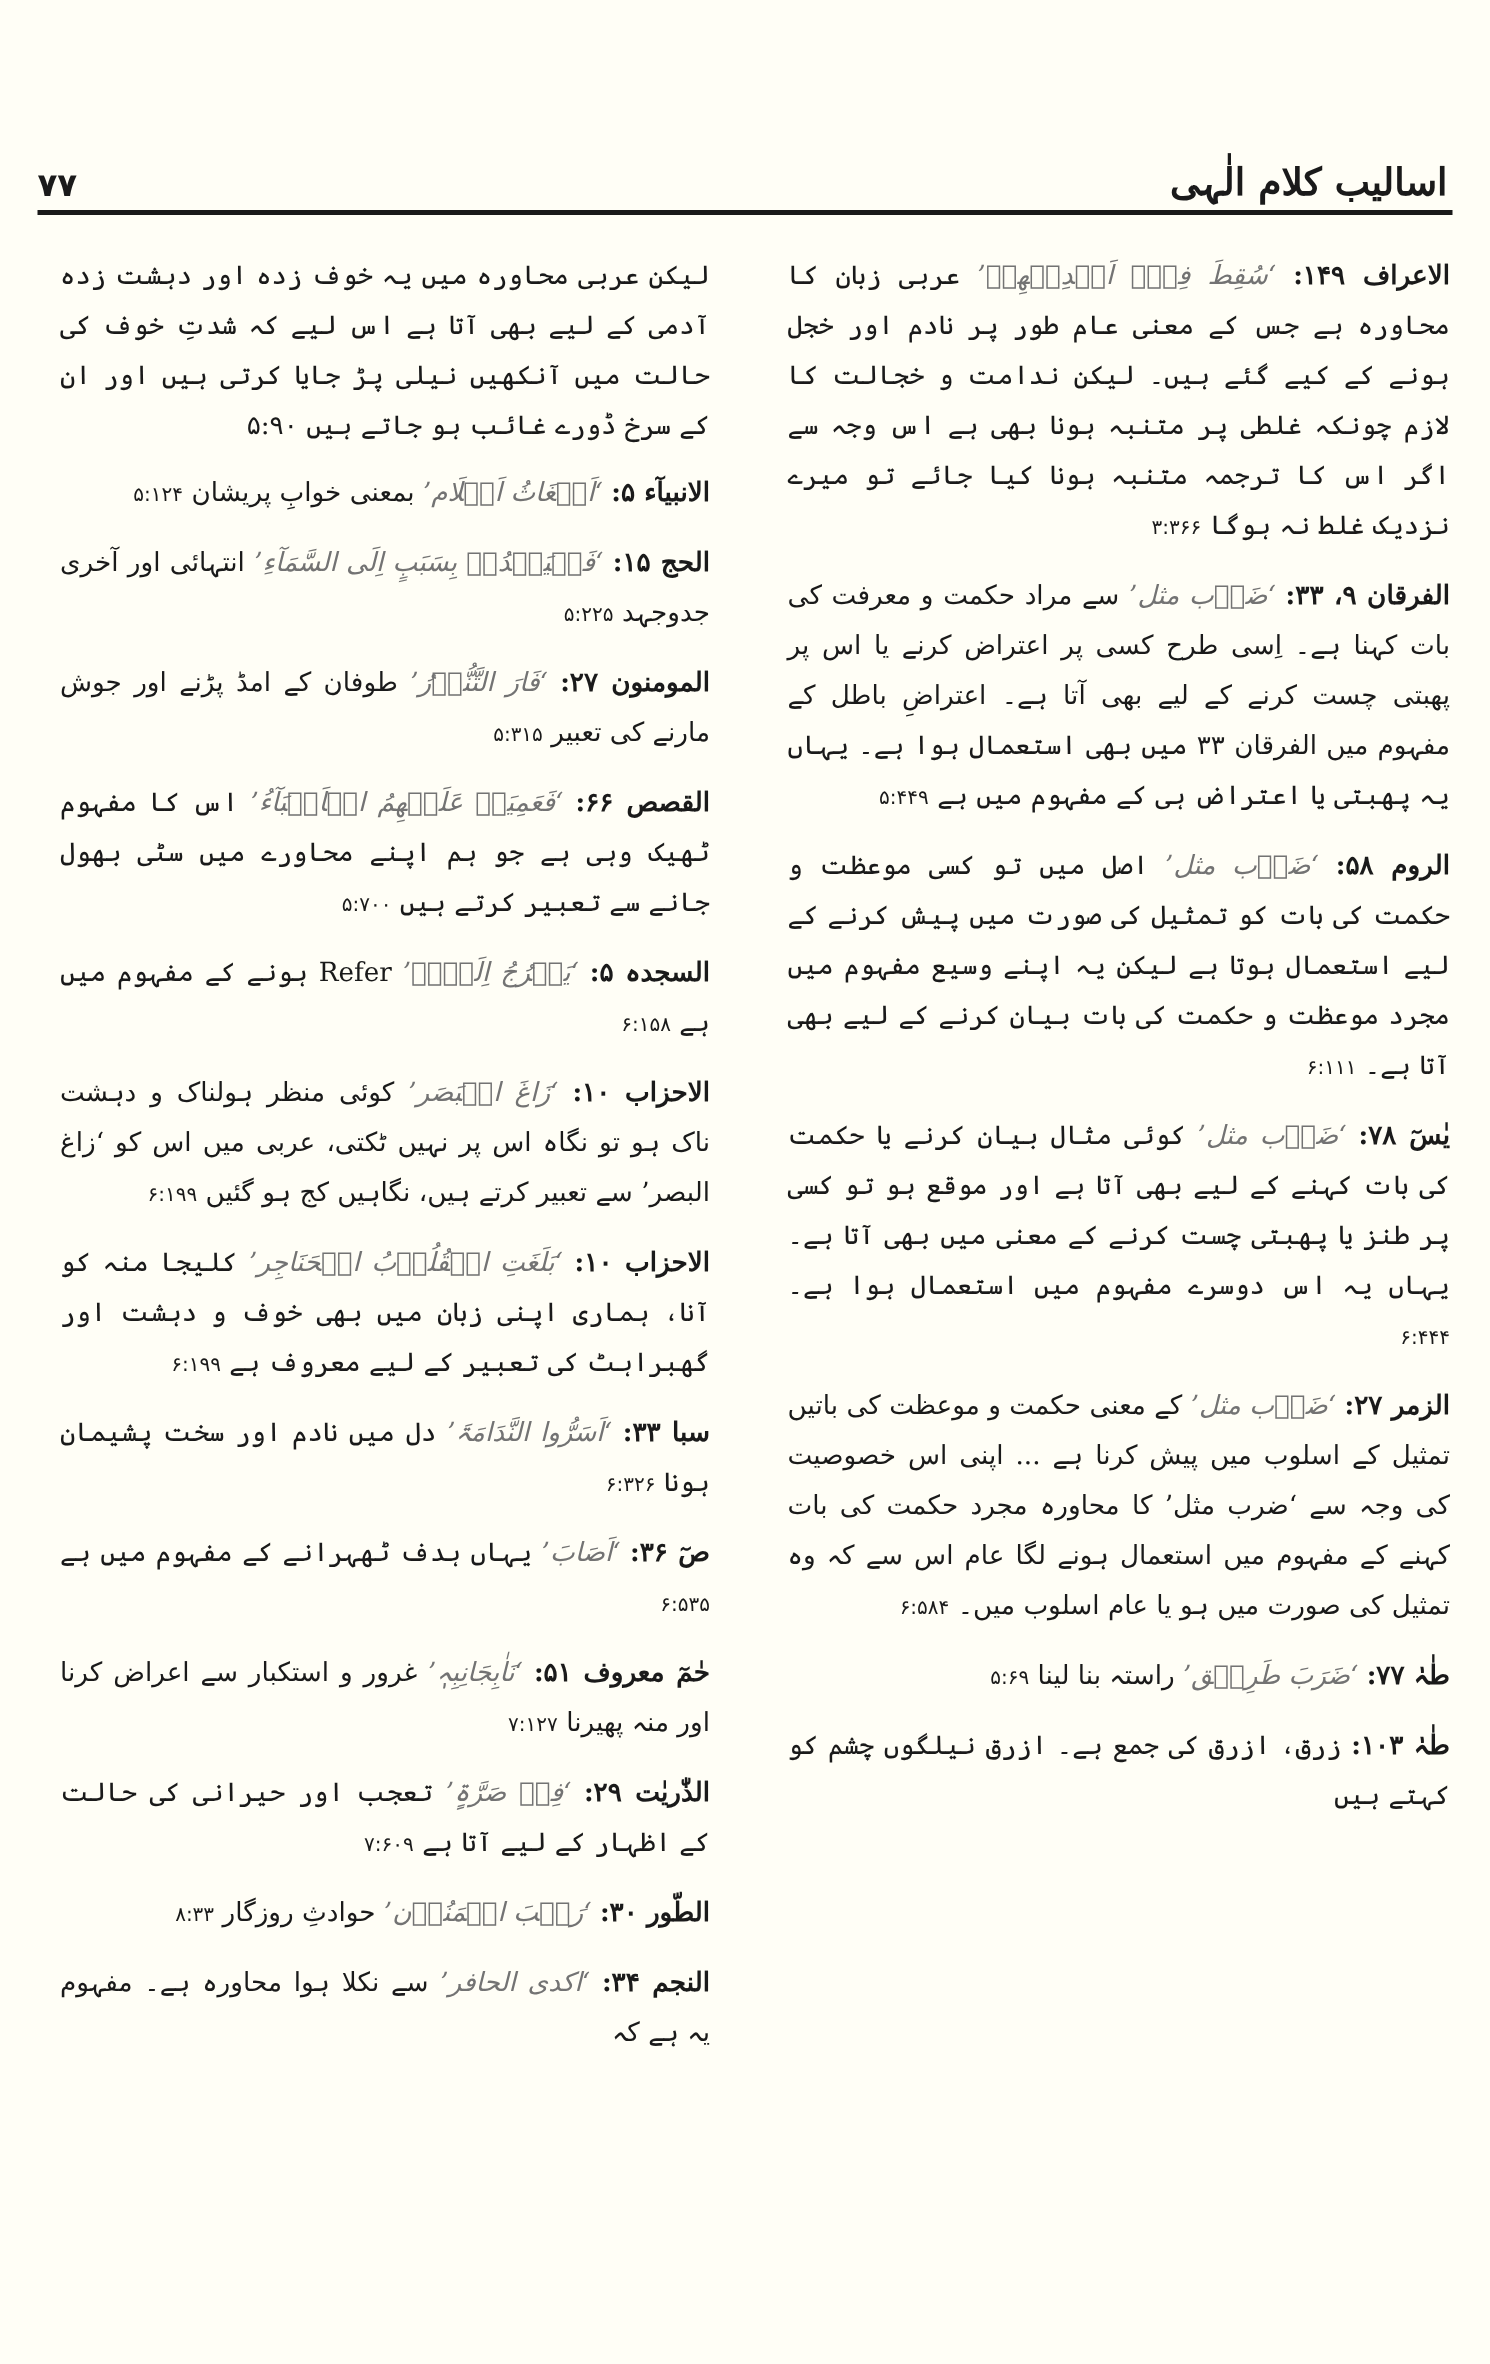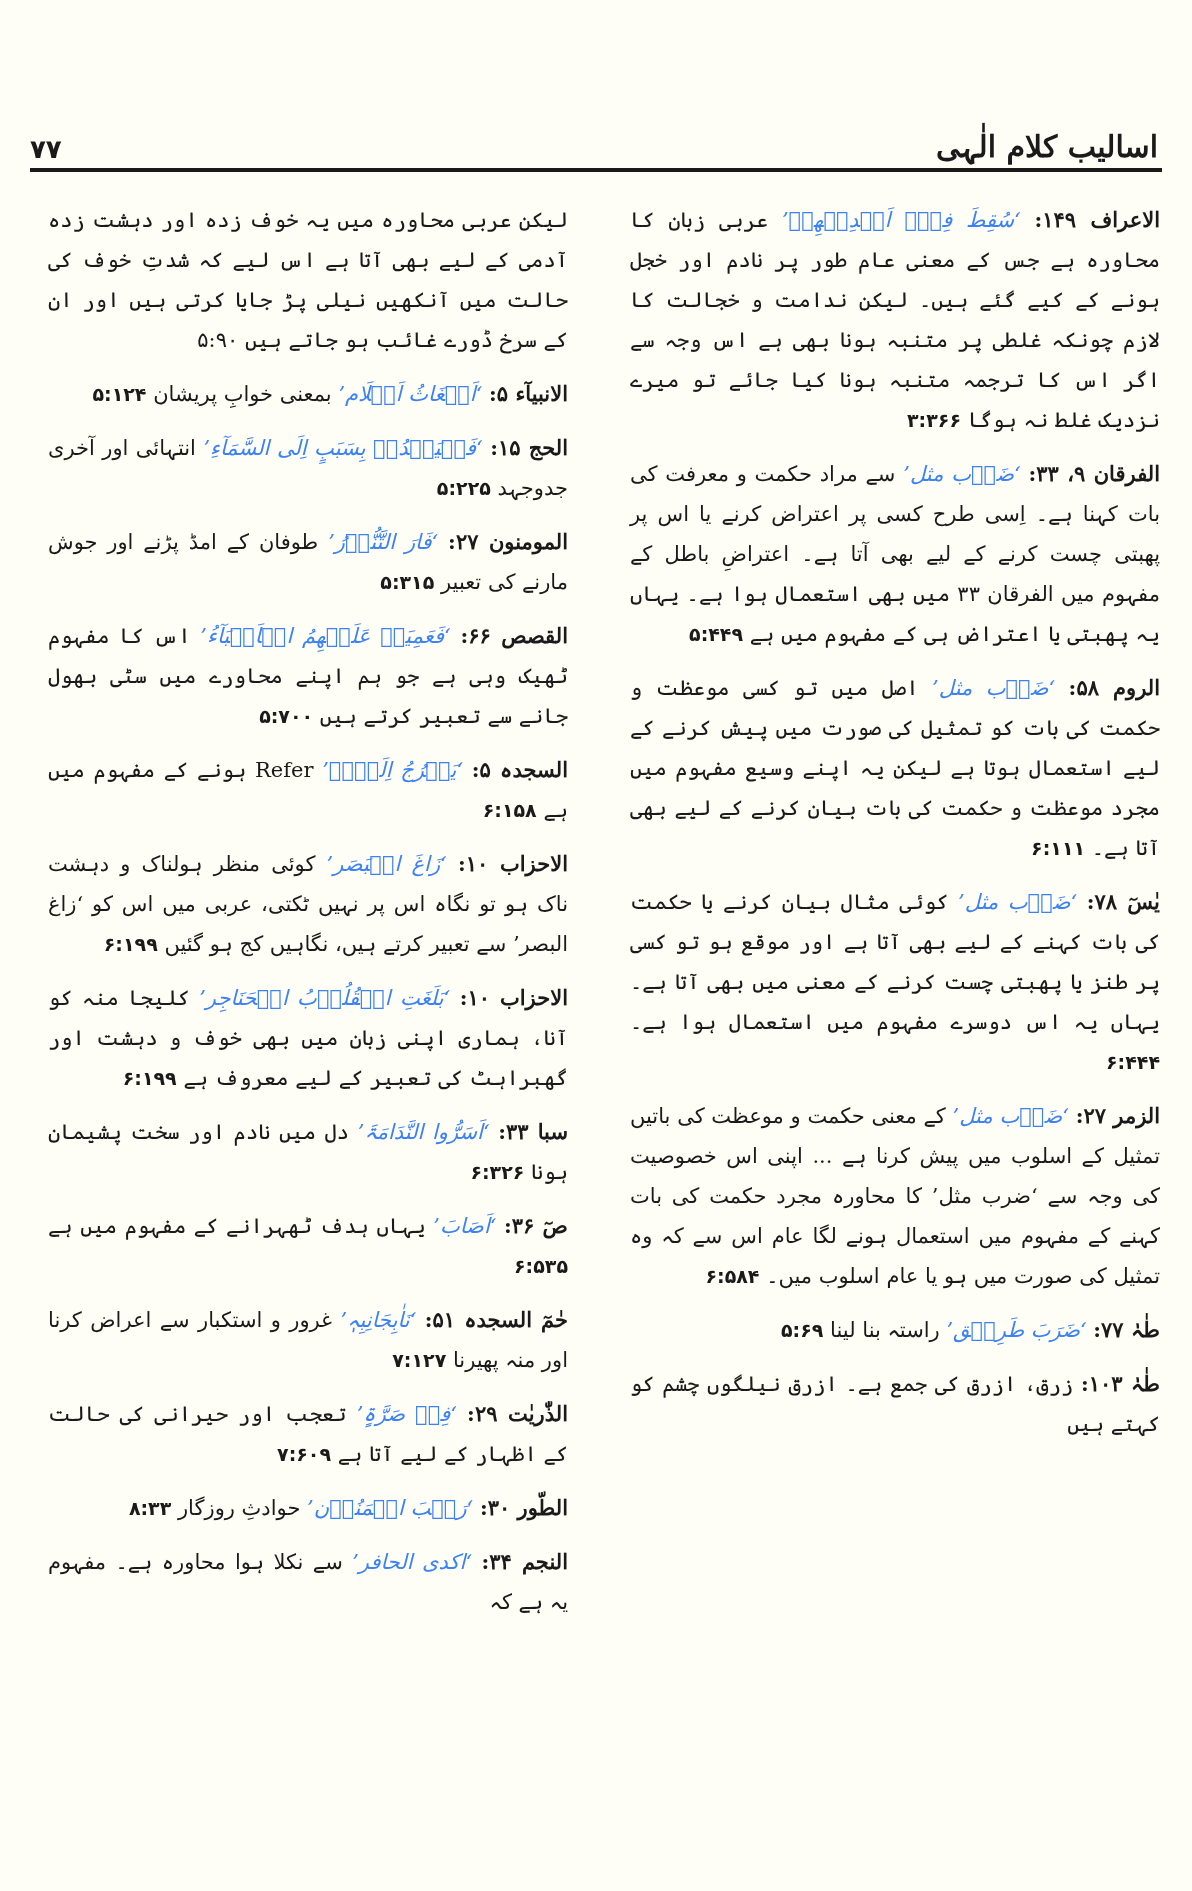--- a/index.html
+++ b/index.html
@@ -25,22 +25,22 @@
       font-family: "DejaVu Serif", serif; font-size: 30px; font-weight: bold;
     }
     .column {
       position: absolute; top: 200px; width: 530px; direction: rtl; text-align: justify;
       font-family: "DejaVu Serif", serif; font-size: 21px; line-height: 40px;
     }
     .col-right { right: 32px; }
     .col-left { left: 48px; width: 520px; }
     .entry { margin: 0 0 14px 0; }
     .entry .ref { font-weight: bold; }
-    .entry .phrase { font-style: italic; color: #3b82f6; }
-    .entry .cite { font-family: "DejaVu Sans", sans-serif; font-weight: bold; font-size: 19px; }
+    .entry .phrase { font-style: italic; color: #737373; }
+    .entry .cite { font-family: "DejaVu Sans", sans-serif; font-weight: normal; font-size: 16px; }
     .cont { margin: 0 0 14px 0; }
   </style>
 </head>
 <body>
 
 <div class="page">
   <div class="header">
     <span class="page-number">۷۷</span>
     <span class="running-title">اسالیب کلام الٰہی</span>
   </div>
@@ -62,18 +62,18 @@
     </p>
   <p class="entry"><span class="ref">الانبیآء ۵:</span> <span class="phrase">‘اَضۡغَاثُ اَحۡلَام’</span> <span class="text">بمعنی خوابِ پریشان</span> <span class="cite">۵:۱۲۴</span> </p>
       <p class="entry"><span class="ref">الحج ۱۵:</span> <span class="phrase">‘فَلۡیَمۡدُدۡ بِسَبَبٍ اِلَی السَّمَآءِ’</span> <span class="text">انتہائی اور آخری جدوجہد</span> <span class="cite">۵:۲۲۵</span> </p>
       <p class="entry"><span class="ref">المومنون ۲۷:</span> <span class="phrase">‘فَارَ التَّنُّوۡرُ’</span> <span class="text">طوفان کے امڈ پڑنے اور جوش مارنے کی تعبیر</span> <span class="cite">۵:۳۱۵</span> </p>
       <p class="entry"><span class="ref">القصص ۶۶:</span> <span class="phrase">‘فَعَمِیَتۡ عَلَیۡھِمُ الۡاَنۡبَآءُ’</span> <span class="text">اس کا مفہوم ٹھیک وہی ہے جو ہم اپنے محاورے میں سٹی بھول جانے سے تعبیر کرتے ہیں</span> <span class="cite">۵:۷۰۰</span> </p>
       <p class="entry"><span class="ref">السجدہ ۵:</span> <span class="phrase">‘یَعۡرُجُ اِلَیۡہِ’</span> <span class="text">Refer ہونے کے مفہوم میں ہے</span> <span class="cite">۶:۱۵۸</span> </p>
       <p class="entry"><span class="ref">الاحزاب ۱۰:</span> <span class="phrase">‘زَاغَ الۡبَصَر’</span> <span class="text">کوئی منظر ہولناک و دہشت ناک ہو تو نگاہ اس پر نہیں ٹکتی، عربی میں اس کو ‘زاغ البصر’ سے تعبیر کرتے ہیں، نگاہیں کج ہو گئیں</span> <span class="cite">۶:۱۹۹</span> </p>
       <p class="entry"><span class="ref">الاحزاب ۱۰:</span> <span class="phrase">‘بَلَغَتِ الۡقُلُوۡبُ الۡحَنَاجِر’</span> <span class="text">کلیجا منہ کو آنا، ہماری اپنی زبان میں بھی خوف و دہشت اور گھبراہٹ کی تعبیر کے لیے معروف ہے</span> <span class="cite">۶:۱۹۹</span> </p>
       <p class="entry"><span class="ref">سبا ۳۳:</span> <span class="phrase">‘اَسَرُّوا النَّدَامَۃَ’</span> <span class="text">دل میں نادم اور سخت پشیمان ہونا</span> <span class="cite">۶:۳۲۶</span> </p>
       <p class="entry"><span class="ref">صٓ ۳۶:</span> <span class="phrase">‘اَصَابَ’</span> <span class="text">یہاں ہدف ٹھہرانے کے مفہوم میں ہے</span> <span class="cite">۶:۵۳۵</span> </p>
-      <p class="entry"><span class="ref">حٰمٓ السجدہ ۵۱:</span> <span class="phrase">‘نَاٰبِجَانِبِہٖ’</span> <span class="text">غرور و استکبار سے اعراض کرنا اور منہ پھیرنا</span> <span class="cite">۷:۱۲۷</span> </p>
+      <p class="entry"><span class="ref">حٰمٓ معروف ۵۱:</span> <span class="phrase">‘نَاٰبِجَانِبِہٖ’</span> <span class="text">غرور و استکبار سے اعراض کرنا اور منہ پھیرنا</span> <span class="cite">۷:۱۲۷</span> </p>
       <p class="entry"><span class="ref">الذّٰریٰت ۲۹:</span> <span class="phrase">‘فِیۡ صَرَّۃٍ’</span> <span class="text">تعجب اور حیرانی کی حالت کے اظہار کے لیے آتا ہے</span> <span class="cite">۷:۶۰۹</span> </p>
       <p class="entry"><span class="ref">الطّور ۳۰:</span> <span class="phrase">‘رَیۡبَ الۡمَنُوۡن’</span> <span class="text">حوادثِ روزگار</span> <span class="cite">۸:۳۳</span> </p>
       <p class="entry"><span class="ref">النجم ۳۴:</span> <span class="phrase">‘اکدی الحافر’</span> <span class="text">سے نکلا ہوا محاورہ ہے۔ مفہوم یہ ہے کہ</span> <span class="cite"></span> </p>
     </div>
 </div>
 
 </body></html>

